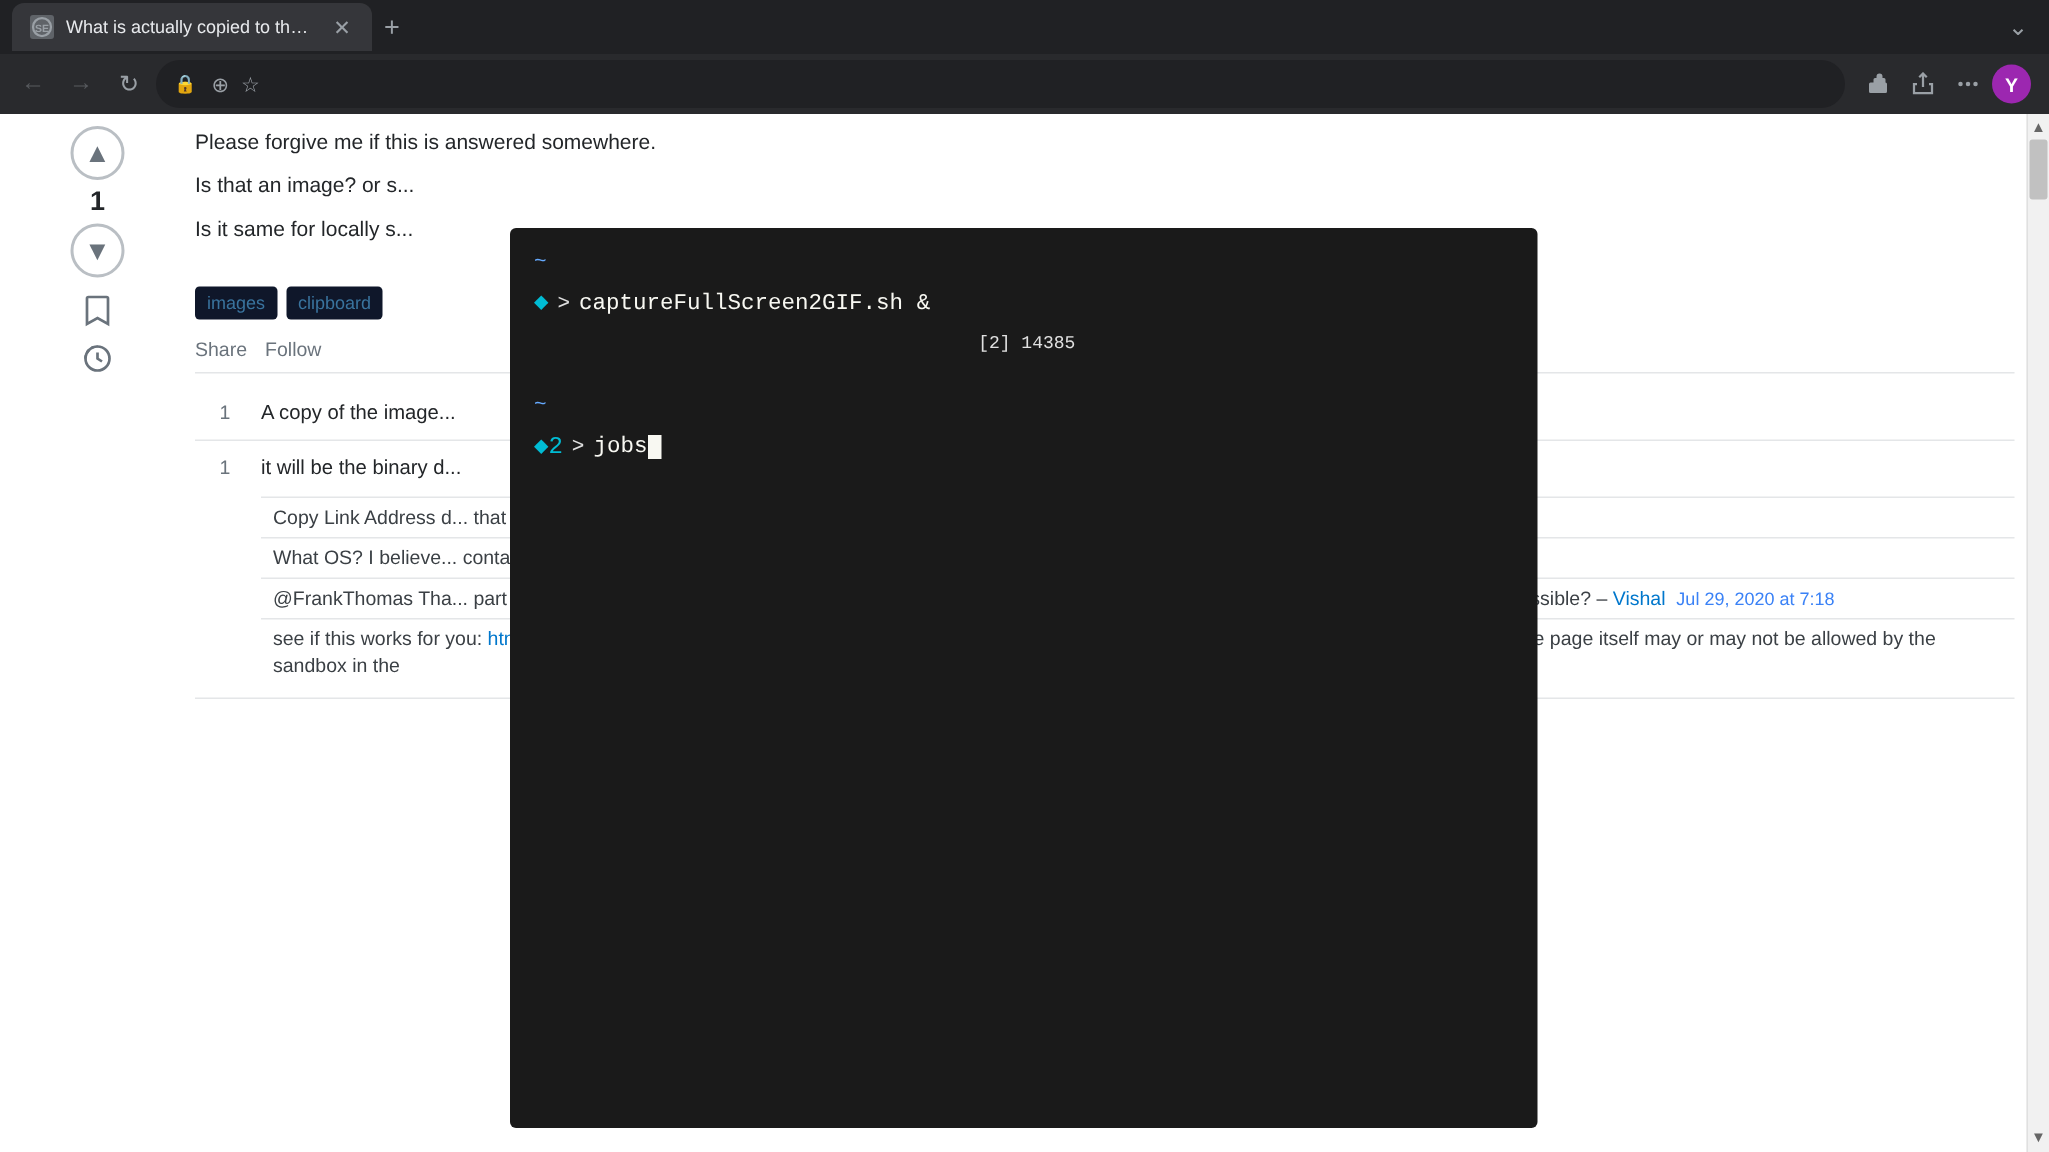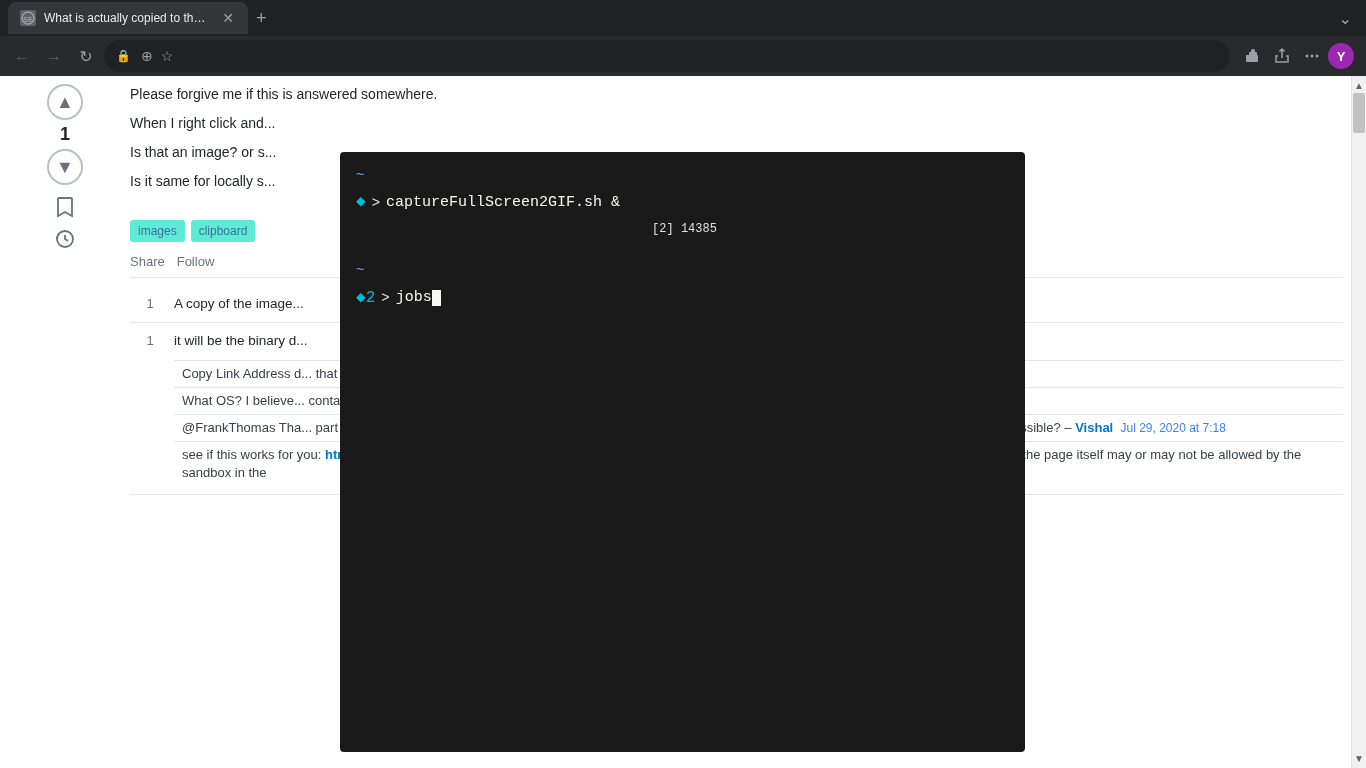--- a/index.html
+++ b/index.html
@@ -347,21 +347,21 @@
 
     
     .tags-row {
       display: flex;
       gap: 6px;
       margin: 12px 0;
       flex-wrap: wrap;
     }
 
     .tag {
-      background: #5eead4;
+      background: #0f172a;
       color: #39739d;
       padding: 4px 8px;
       border-radius: 3px;
       font-size: 12px;
       cursor: pointer;
     }
 
     
     .post-actions-row {
       display: flex;
@@ -413,21 +413,20 @@
       border-top: 1px solid #e4e6e8;
       font-size: 13px;
       color: #3b4045;
       line-height: 1.4;
     }
 
     .comment-author {
       color: #0077cc;
       cursor: pointer;
       text-decoration: none;
-      font-weight: bold;
     }
 
     .comment-date {
       color: #3b82f6;
       font-size: 12px;
     }
 
     
     .main-content::-webkit-scrollbar {
       width: 8px;
@@ -548,21 +547,20 @@
         <circle cx="10" cy="10" r="8"></circle>
         <path d="M10 6v4l3 2"></path>
         <path d="M2 10c0-4.4 3.6-8 8-8" stroke-dasharray="2 2"></path>
       </svg>
     </div>
   </div>
 
   <div class="main-content">
     <div class="question-body">
       <p class="question-text">Please forgive me if this is answered somewhere.</p>
-      <p class="question-text">When I right click and...</p>
       <p class="question-text">Is that an image? or s...</p>
       <p class="question-text">Is it same for locally s...</p>
     </div>
 
     <div class="tags-row">
       <span class="tag">images</span>
       <span class="tag">clipboard</span>
     </div>
 
     <div class="post-actions-row">

